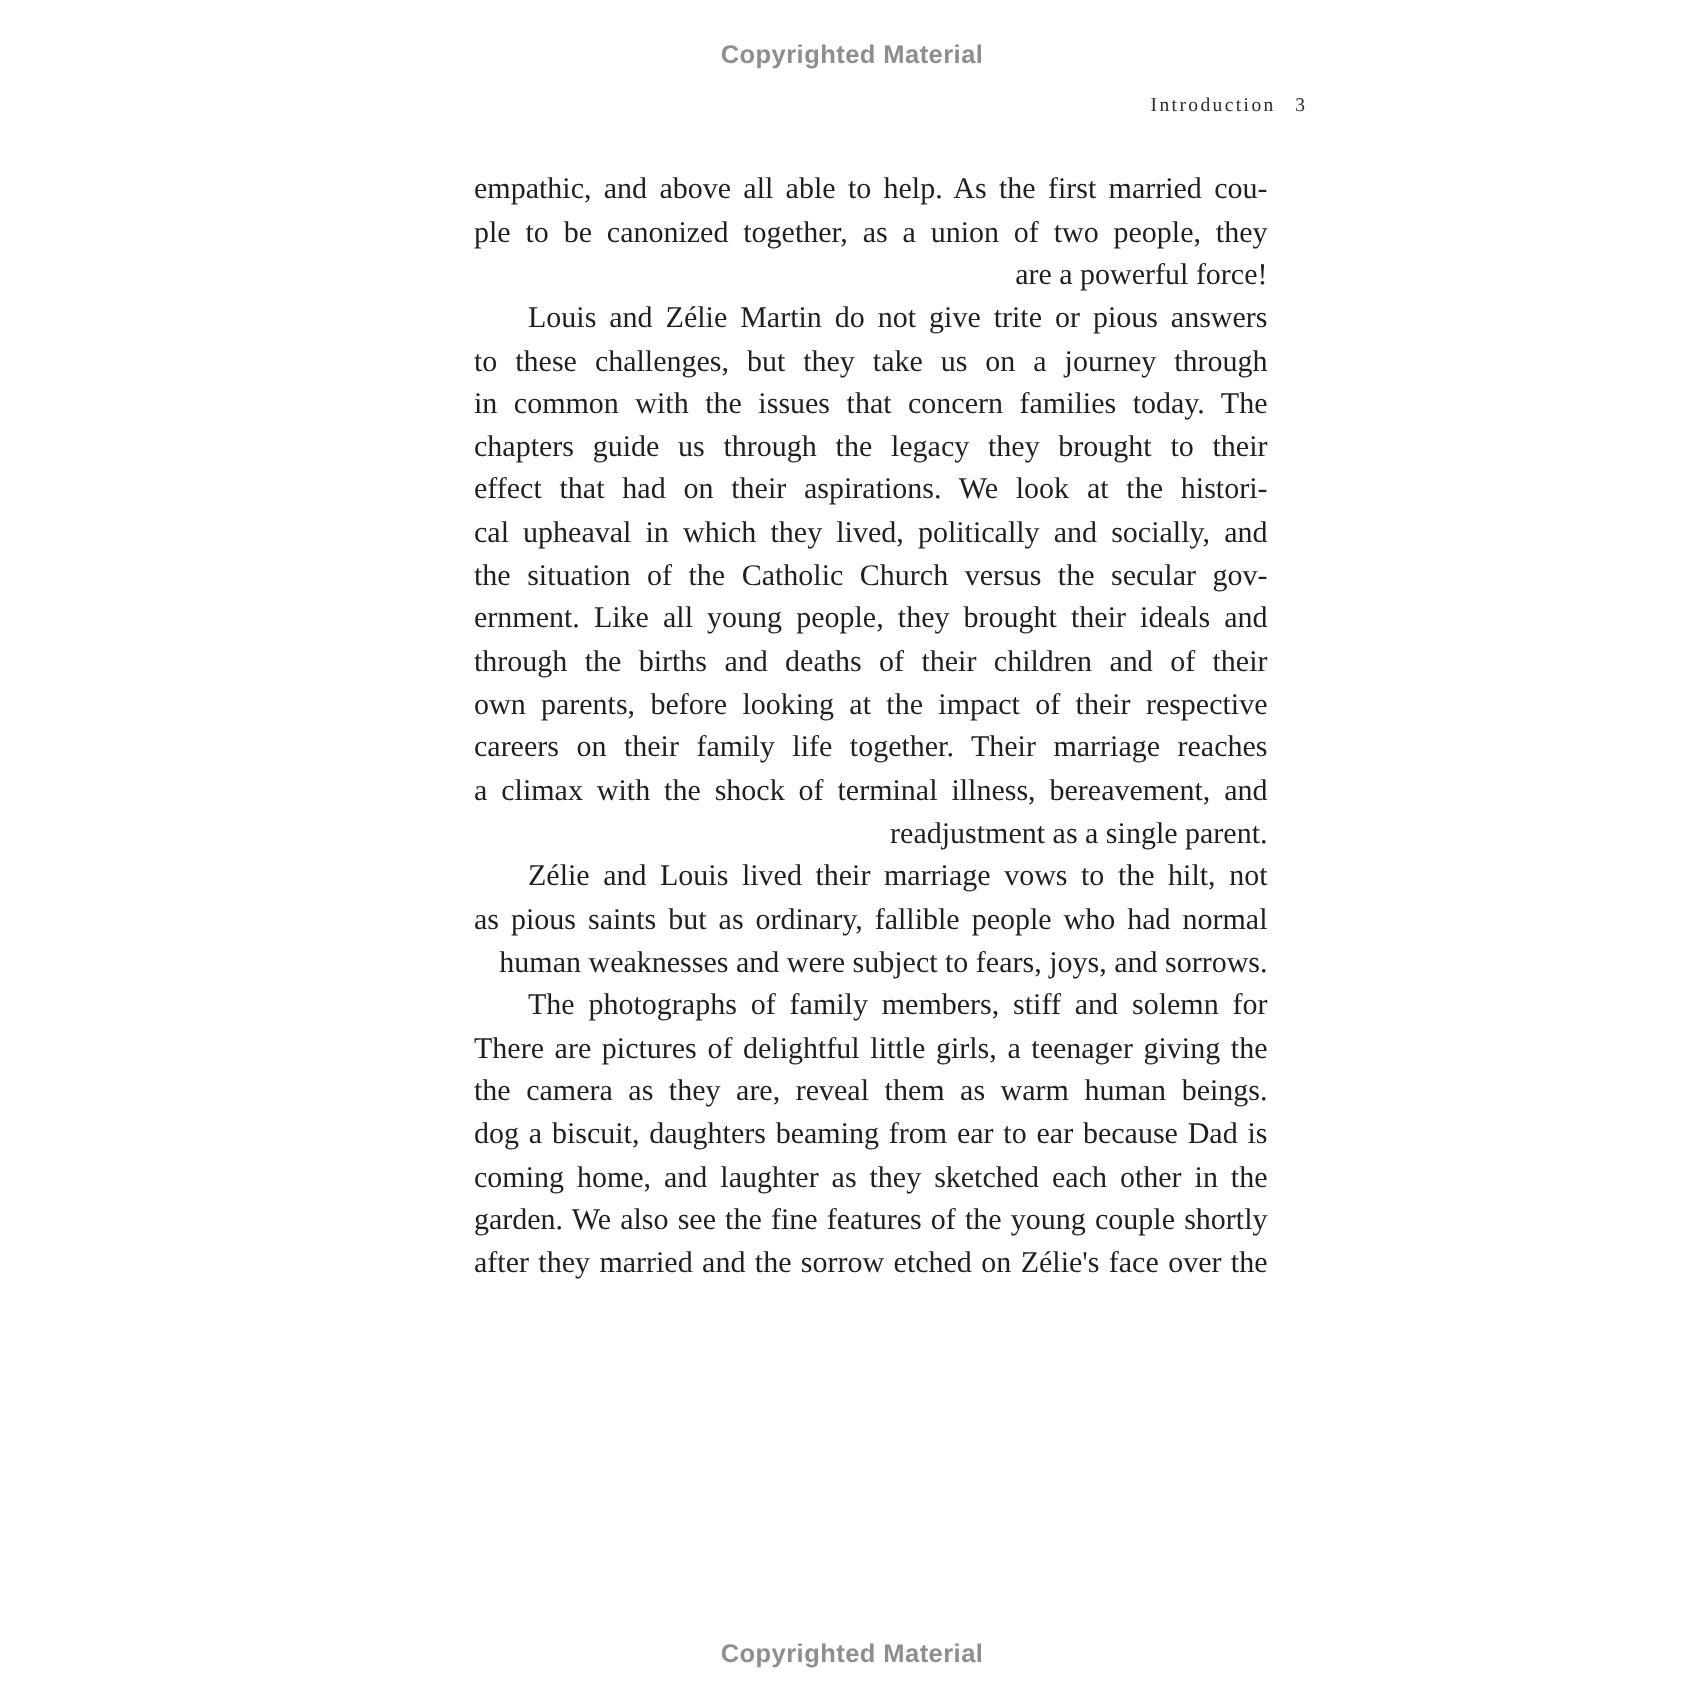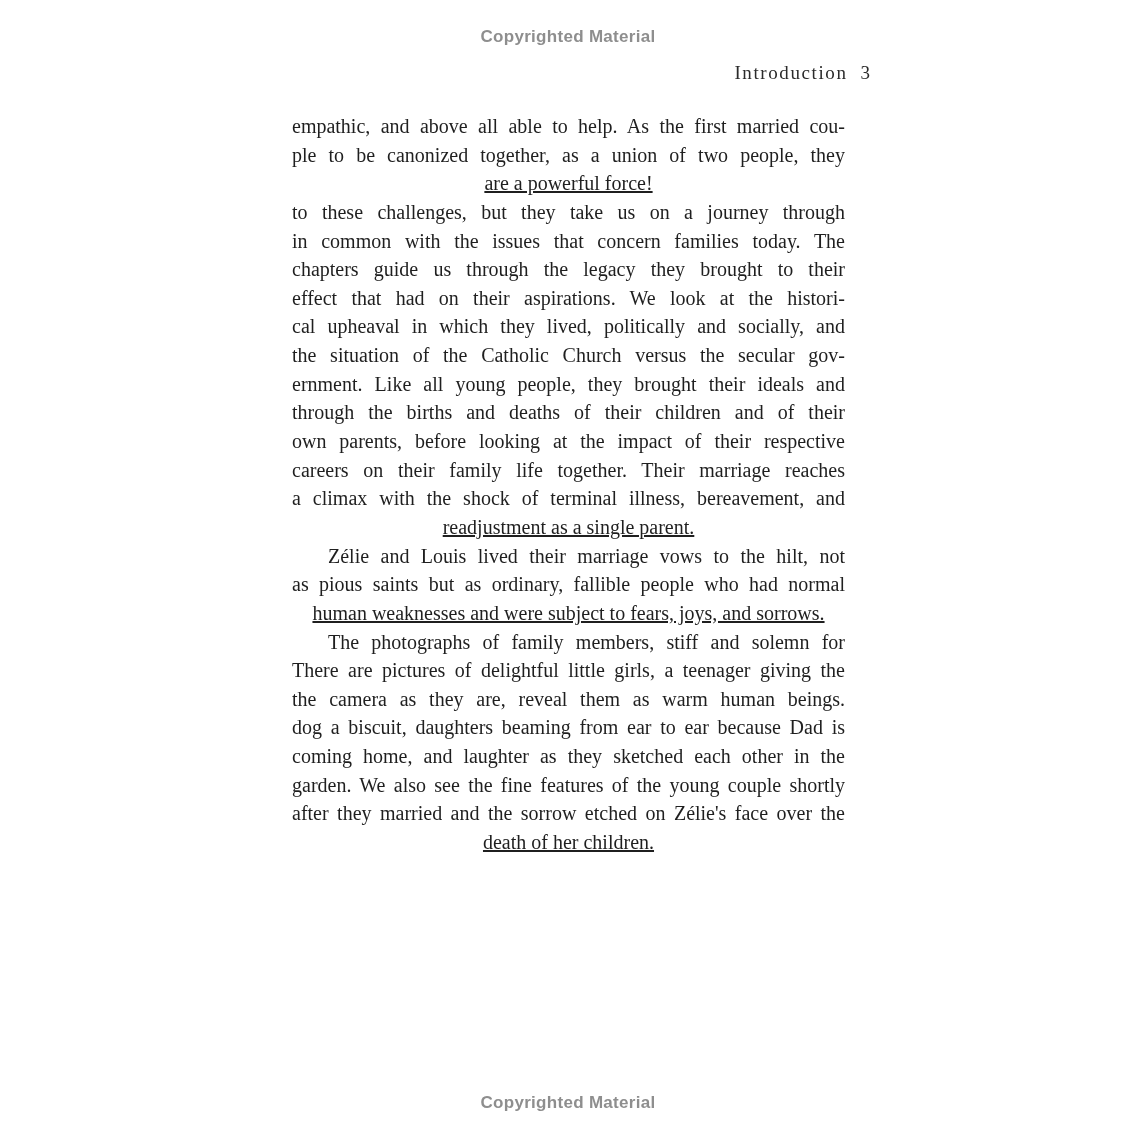--- a/index.html
+++ b/index.html
@@ -21,68 +21,68 @@
     font-size: 17px;
     letter-spacing: 0.3px;
     color: var(--notice-color, #8e8e8e);
   }
   .notice-top { top: 27px; }
   .notice-bottom { top: 1093px; }
   .running-head {
     position: absolute;
     top: 62px;
     right: 266px;
-    font-size: 19px;
+    font-size: 13px;
     color: var(--head-color, #2b2b2b);
     letter-spacing: 1.6px;
     white-space: nowrap;
   }
   .running-head .page-num {
     margin-left: 13px;
     letter-spacing: 0;
   }
   .body-text {
     position: absolute;
     left: 292px;
     top: 112px;
     width: 553px;
     font-size: 20px;
     line-height: 28.65px;
     color: var(--text-color, #1f1f1f);
   }
   .paragraph { margin: 0; }
-  .line { height: 28.65px; }
+  .line { height: 28.65px; margin-left: 24px; }
   .line.just {
     text-align: justify;
     text-align-last: justify;
     word-spacing: -10px; 
   }
   .line.last {
-    text-align: center;
+    text-align: right;
     white-space: nowrap;
-    text-decoration: underline;
   }
   .line.indent { padding-left: 36px; }
 </style>
 </head>
 <body>
 
 <div class="notice notice-top">Copyrighted Material</div>
 
 <div class="running-head">
   <span>Introduction</span><span class="page-num">3</span>
 </div>
 
 <div class="body-text">
     <div class="paragraph">
       <div class="line just">empathic, and above all able to help. As the first married cou-</div>
       <div class="line just">ple to be canonized together, as a union of two people, they</div>
       <div class="line last">are a powerful force!</div>
     </div>
     <div class="paragraph">
+      <div class="line just indent">Louis and Zélie Martin do not give trite or pious answers</div>
       <div class="line just">to these challenges, but they take us on a journey through</div>
       <div class="line just">in common with the issues that concern families today. The</div>
       <div class="line just">chapters guide us through the legacy they brought to their</div>
       <div class="line just">effect that had on their aspirations. We look at the histori-</div>
       <div class="line just">cal upheaval in which they lived, politically and socially, and</div>
       <div class="line just">the situation of the Catholic Church versus the secular gov-</div>
       <div class="line just">ernment. Like all young people, they brought their ideals and</div>
       <div class="line just">through the births and deaths of their children and of their</div>
       <div class="line just">own parents, before looking at the impact of their respective</div>
       <div class="line just">careers on their family life together. Their marriage reaches</div>
@@ -95,17 +95,16 @@
       <div class="line last">human weaknesses and were subject to fears, joys, and sorrows.</div>
     </div>
     <div class="paragraph">
       <div class="line just indent">The photographs of family members, stiff and solemn for</div>
       <div class="line just">There are pictures of delightful little girls, a teenager giving the</div>
       <div class="line just">the camera as they are, reveal them as warm human beings.</div>
       <div class="line just">dog a biscuit, daughters beaming from ear to ear because Dad is</div>
       <div class="line just">coming home, and laughter as they sketched each other in the</div>
       <div class="line just">garden. We also see the fine features of the young couple shortly</div>
       <div class="line just">after they married and the sorrow etched on Zélie's face over the</div>
-      <div class="line last">death of her children.</div>
     </div>
   </div>
 
 <div class="notice notice-bottom">Copyrighted Material</div>
 
 </body></html>

